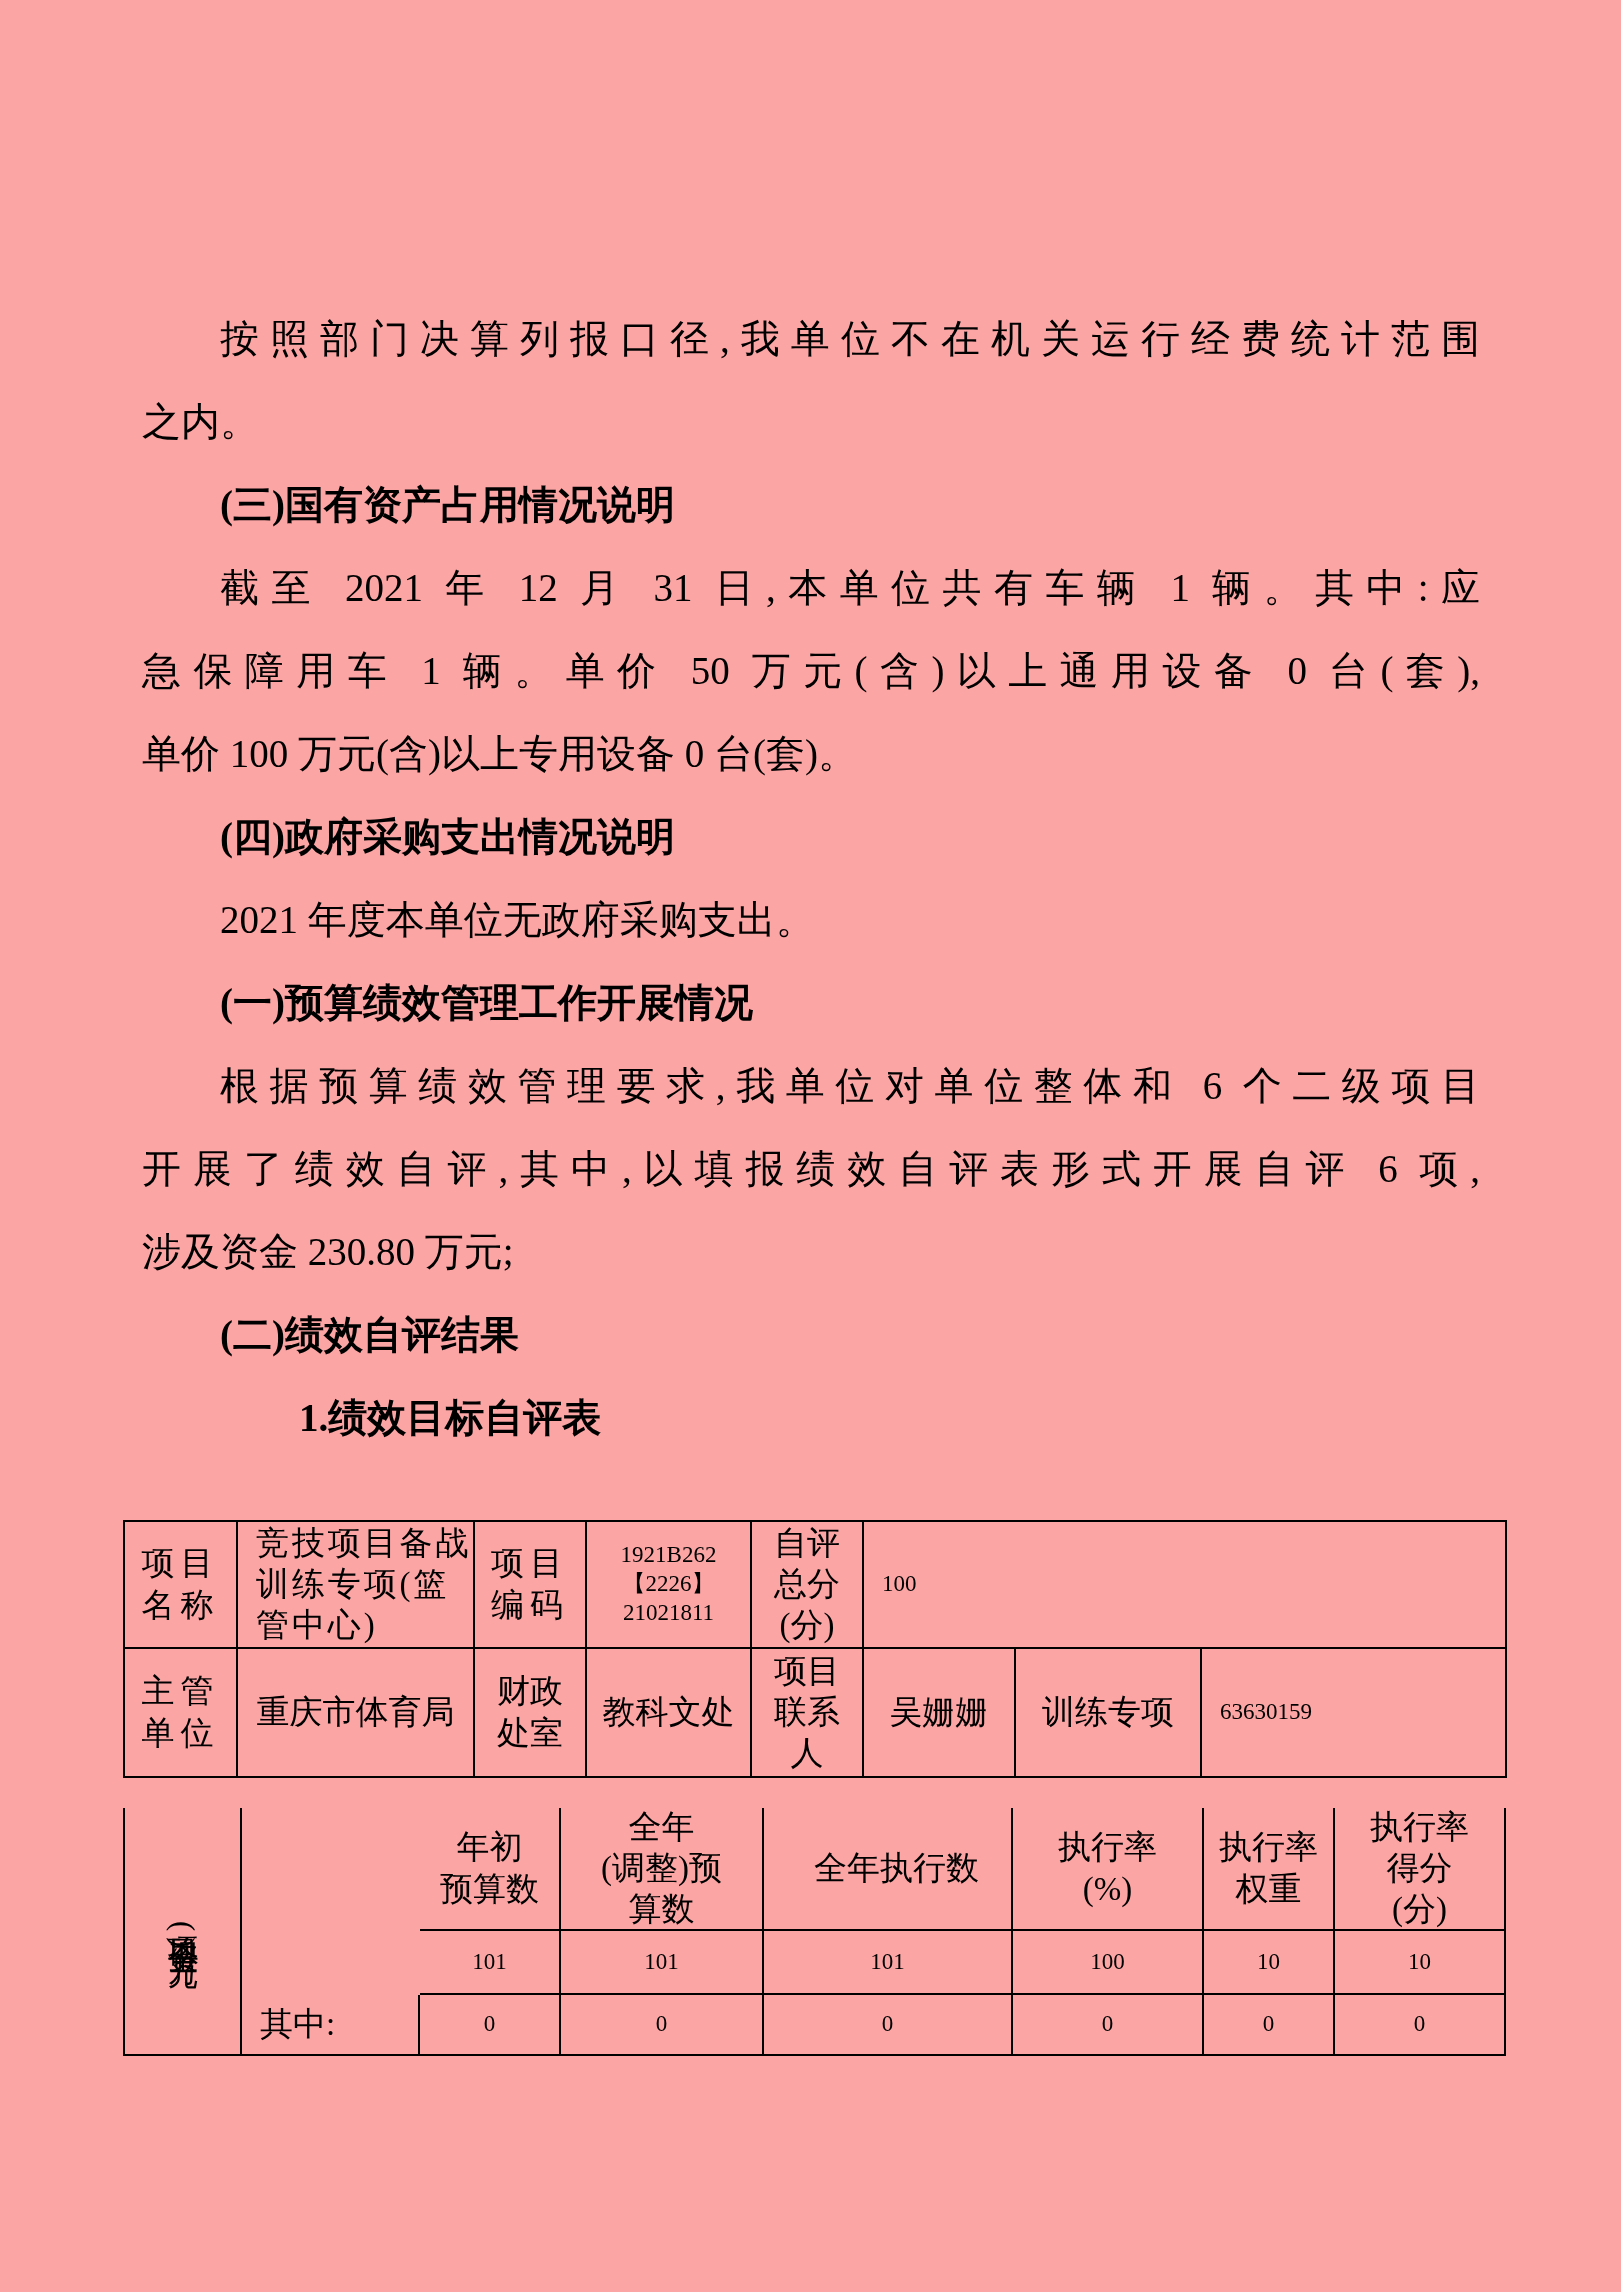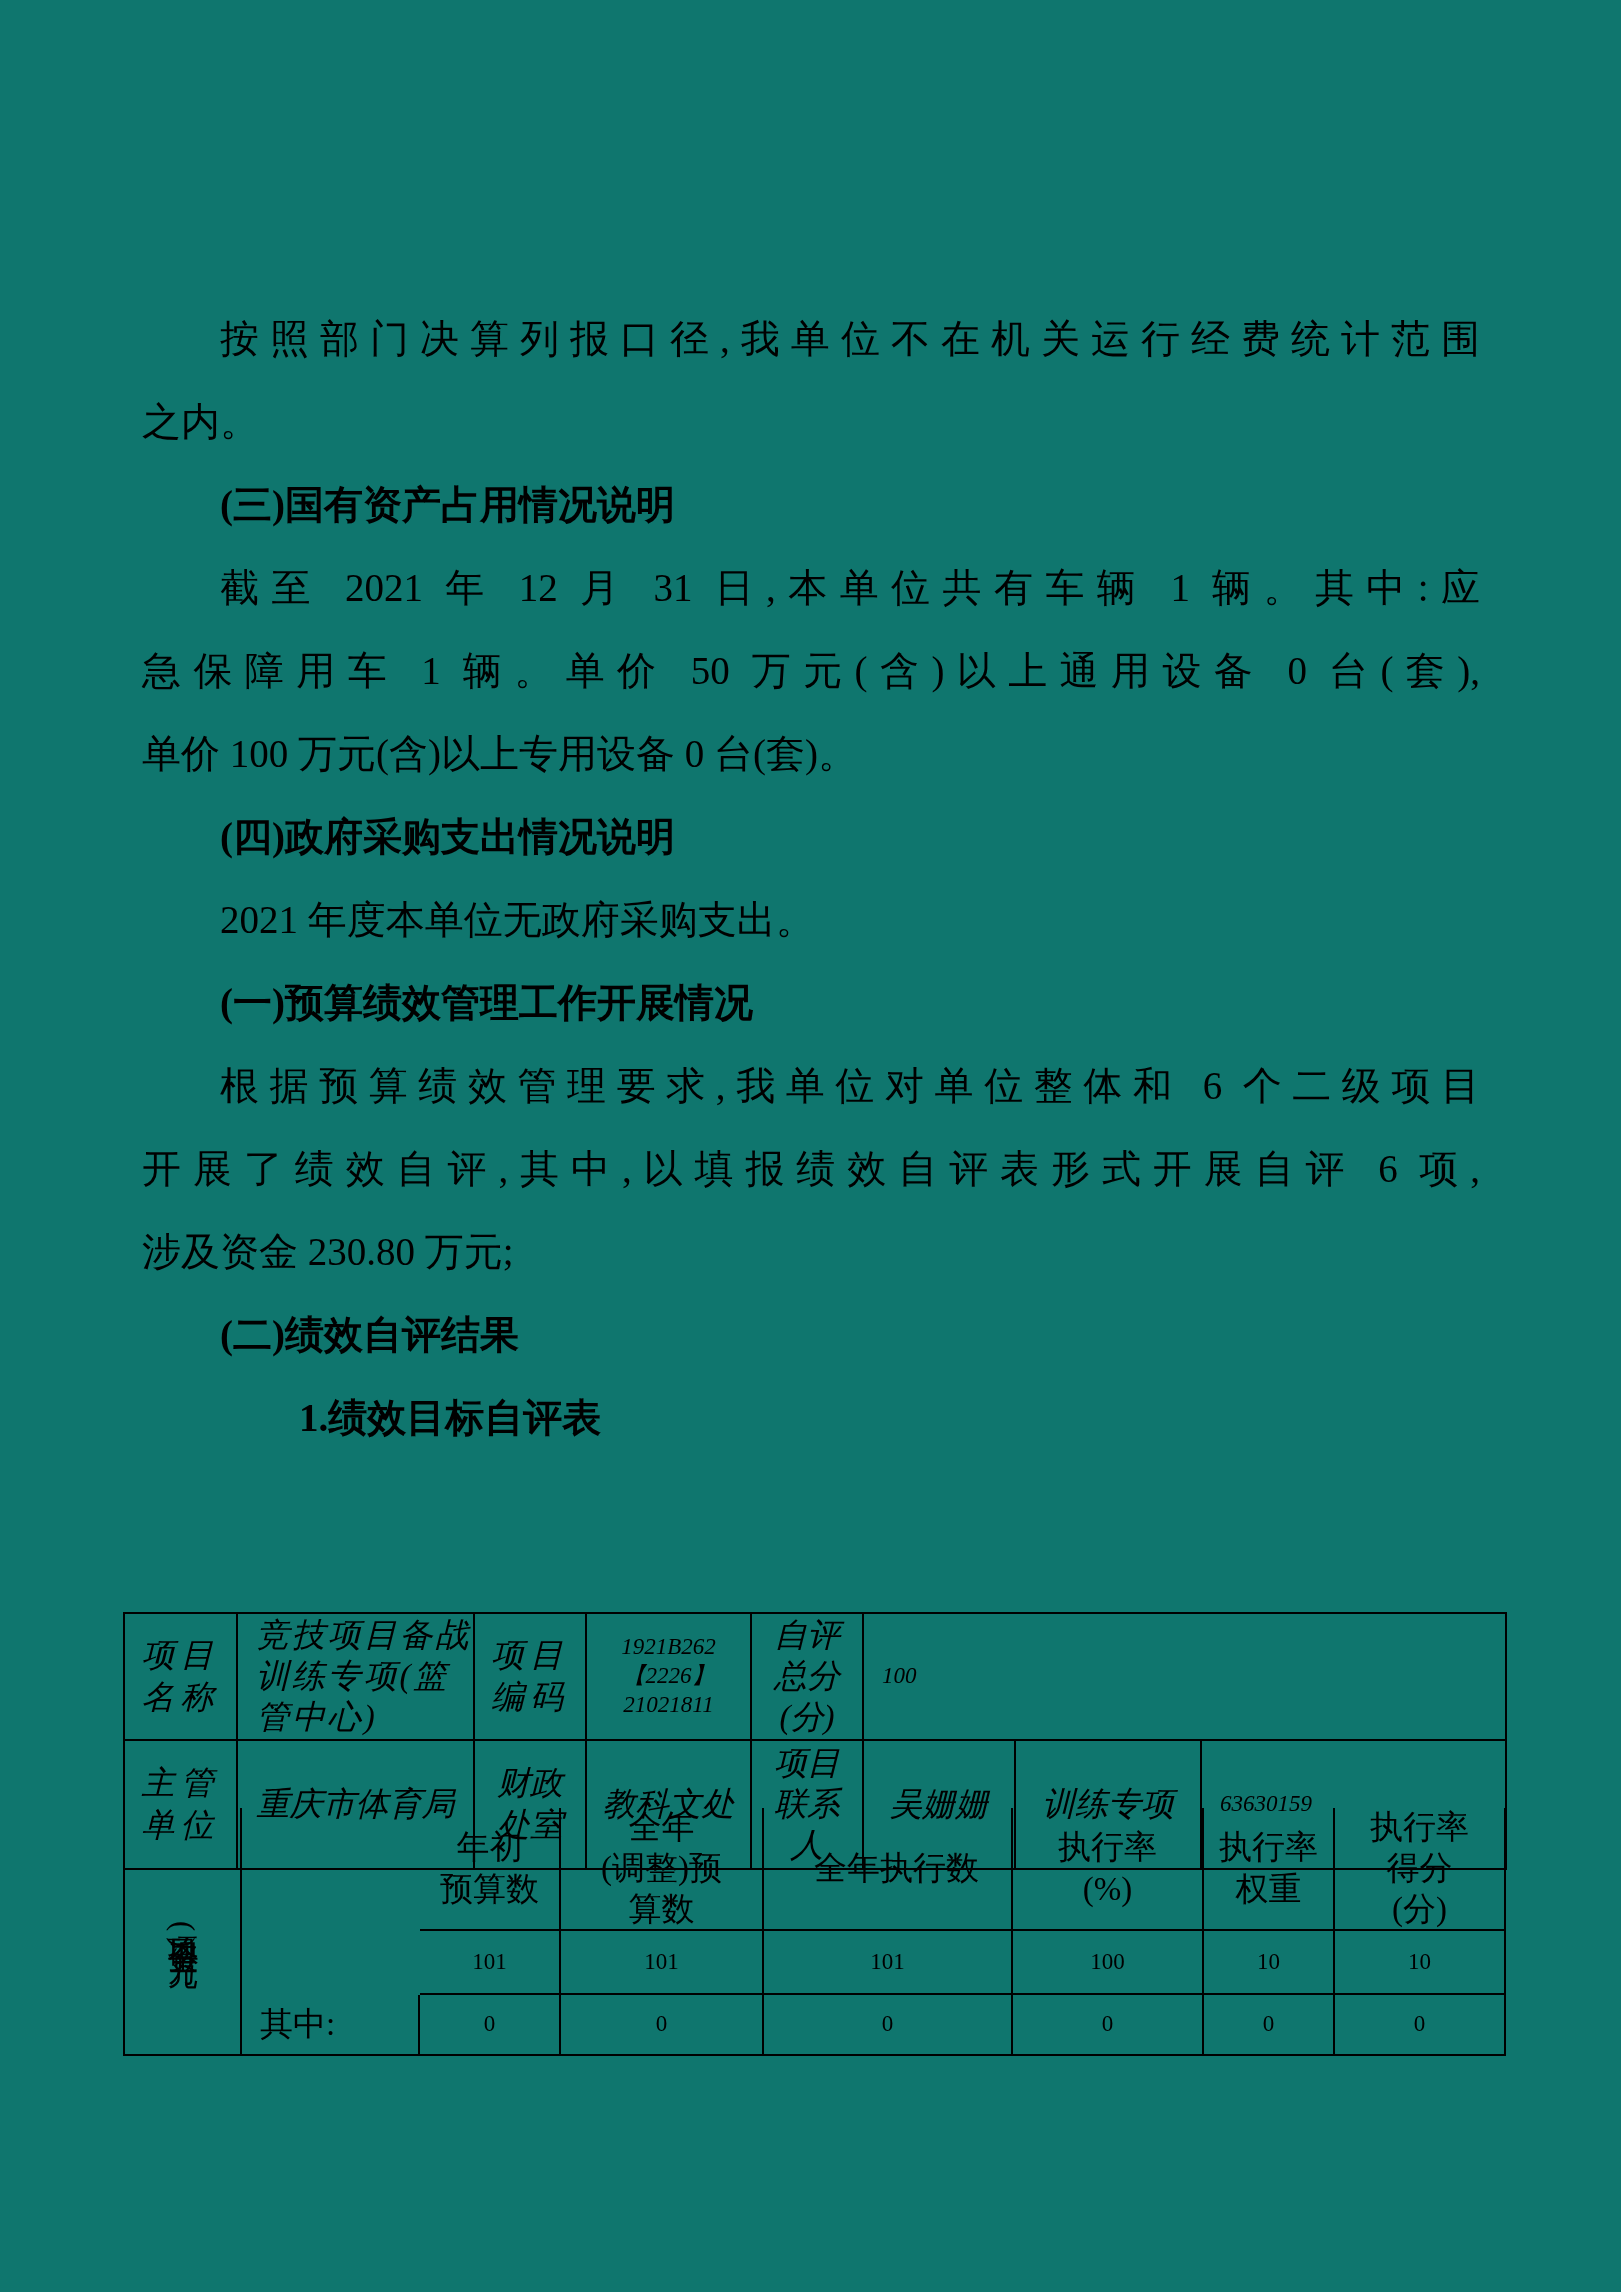--- a/index.html
+++ b/index.html
@@ -1,33 +1,33 @@
 <!DOCTYPE html>
 <html><head>
 <meta charset="utf-8">
 <style>
   * { margin:0; padding:0; box-sizing:border-box; }
   html,body { background:#888; }
   #page {
     position:relative; width:1621px; height:2293px;
-    background:#0f766e; margin:0 auto; overflow:hidden;
+    background:#fca5a5; margin:0 auto; overflow:hidden;
     font-family:"Liberation Serif","DejaVu Serif",serif;
     color:#000;
   }
   
   #textblock { position:absolute; left:142px; top:297px; width:1338px; }
   .line { height:83px; line-height:83px; font-size:39px; white-space:pre; }
   .indent { text-indent:78px; }
   .jf { text-align:justify; text-align-last:justify; white-space:normal; }
   .hd { font-weight:bold; }
   .ttl { font-weight:bold; text-indent:157px; }
   
   #tblA, #tblB { position:absolute; left:123px; display:grid; }
-  #tblA { top:1612px; grid-template-columns:113px 237px 112px 165px 112px 152px 186px 303px;
-          grid-auto-rows:127px; border:2.9px solid #000;font-style:italic; }
+  #tblA { top:1520px; grid-template-columns:113px 237px 112px 165px 112px 152px 186px 303px;
+          grid-auto-rows:127px; border:2.9px solid #000; }
   #tblB { top:1808px; grid-template-columns:117px 178px 141px 203px 249px 191px 131px 169px;
           grid-template-rows:123px 64px 59px; border:2.9px solid #000; border-top:none; }
   .cell {
     display:flex; align-items:center; justify-content:center;
     border-right:2px solid #000; border-bottom:2px solid #000;
     font-size:33px; line-height:1.25; text-align:center; white-space:pre-line;
     overflow:hidden;
   }
   .lsp { letter-spacing:5.9px; }
   .lsp3 { letter-spacing:2.9px; }

